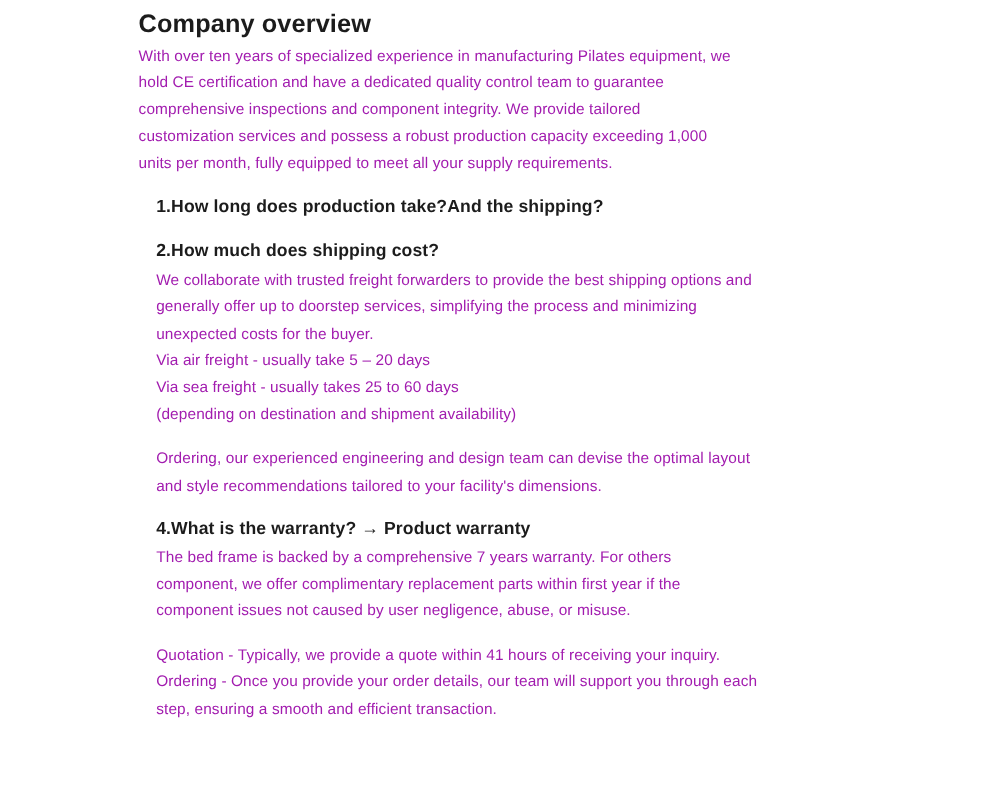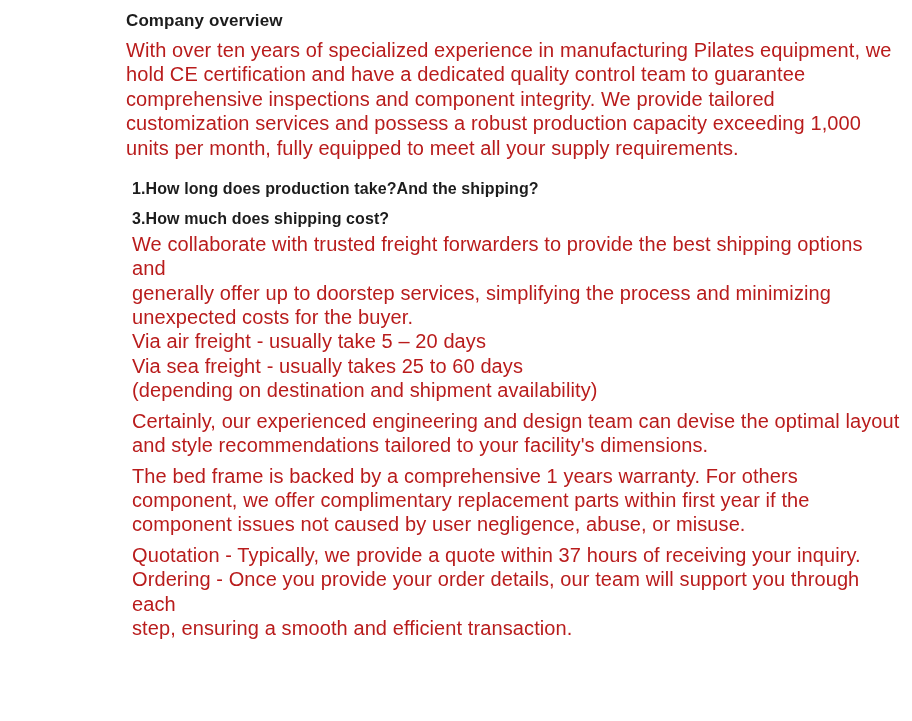--- a/index.html
+++ b/index.html
@@ -13,40 +13,40 @@
     overflow: hidden;
     font-family: "Liberation Sans", "DejaVu Sans", sans-serif;
   }
   .content {
     box-sizing: border-box;
     padding: 8px 0 0 126px;
     width: 906px;
   }
   .section-title {
     margin: 0 0 4px 0;
-    font-size: 17px;
+    font-size: 23px;
     line-height: 26px;
     font-weight: 700;
     color: #1c1c1c;
     letter-spacing: 0.1px;
   }
   .body-text {
     margin: 0;
-    font-size: 20px;
+    font-size: 14px;
     line-height: 24.4px;
     font-weight: 400;
-    color: #b91c1c;
+    color: #a21caf;
     white-space: pre-line;
     letter-spacing: 0.1px;
   }
   .overview-body {
     margin-bottom: 17px;
   }
   .faq {
-    margin: 6px;
+    margin: 16px;
   }
   .faq-question {
     margin: 0;
     font-size: 16px;
     line-height: 24.4px;
     font-weight: 700;
     color: #1c1c1c;
     letter-spacing: 0.1px;
   }
 </style>
@@ -61,39 +61,40 @@
 hold CE certification and have a dedicated quality control team to guarantee
 comprehensive inspections and component integrity. We provide tailored
 customization services and possess a robust production capacity exceeding 1,000
 units per month, fully equipped to meet all your supply requirements.</p>
 
   <div class="faq">
     <h2 class="faq-question">1.How long does production take?And the shipping?</h2>
   </div>
 
   <div class="faq">
-    <h2 class="faq-question">3.How much does shipping cost?</h2>
+    <h2 class="faq-question">2.How much does shipping cost?</h2>
     <p class="body-text">We collaborate with trusted freight forwarders to provide the best shipping options and
 generally offer up to doorstep services, simplifying the process and minimizing
 unexpected costs for the buyer.
 Via air freight - usually take 5 – 20 days
 Via sea freight - usually takes 25 to 60 days
 (depending on destination and shipment availability)</p>
   </div>
 
   <div class="faq">
-    <p class="body-text">Certainly, our experienced engineering and design team can devise the optimal layout
+    <p class="body-text">Ordering, our experienced engineering and design team can devise the optimal layout
 and style recommendations tailored to your facility's dimensions.</p>
   </div>
 
   <div class="faq">
-    <p class="body-text">The bed frame is backed by a comprehensive 1 years warranty. For others
+    <h2 class="faq-question">4.What is the warranty? → Product warranty</h2>
+    <p class="body-text">The bed frame is backed by a comprehensive 7 years warranty. For others
 component, we offer complimentary replacement parts within first year if the
 component issues not caused by user negligence, abuse, or misuse.</p>
   </div>
 
   <div class="faq">
-    <p class="body-text">Quotation - Typically, we provide a quote within 37 hours of receiving your inquiry.
+    <p class="body-text">Quotation - Typically, we provide a quote within 41 hours of receiving your inquiry.
 Ordering - Once you provide your order details, our team will support you through each
 step, ensuring a smooth and efficient transaction.</p>
   </div>
 
 </div>
 
 </body></html>

